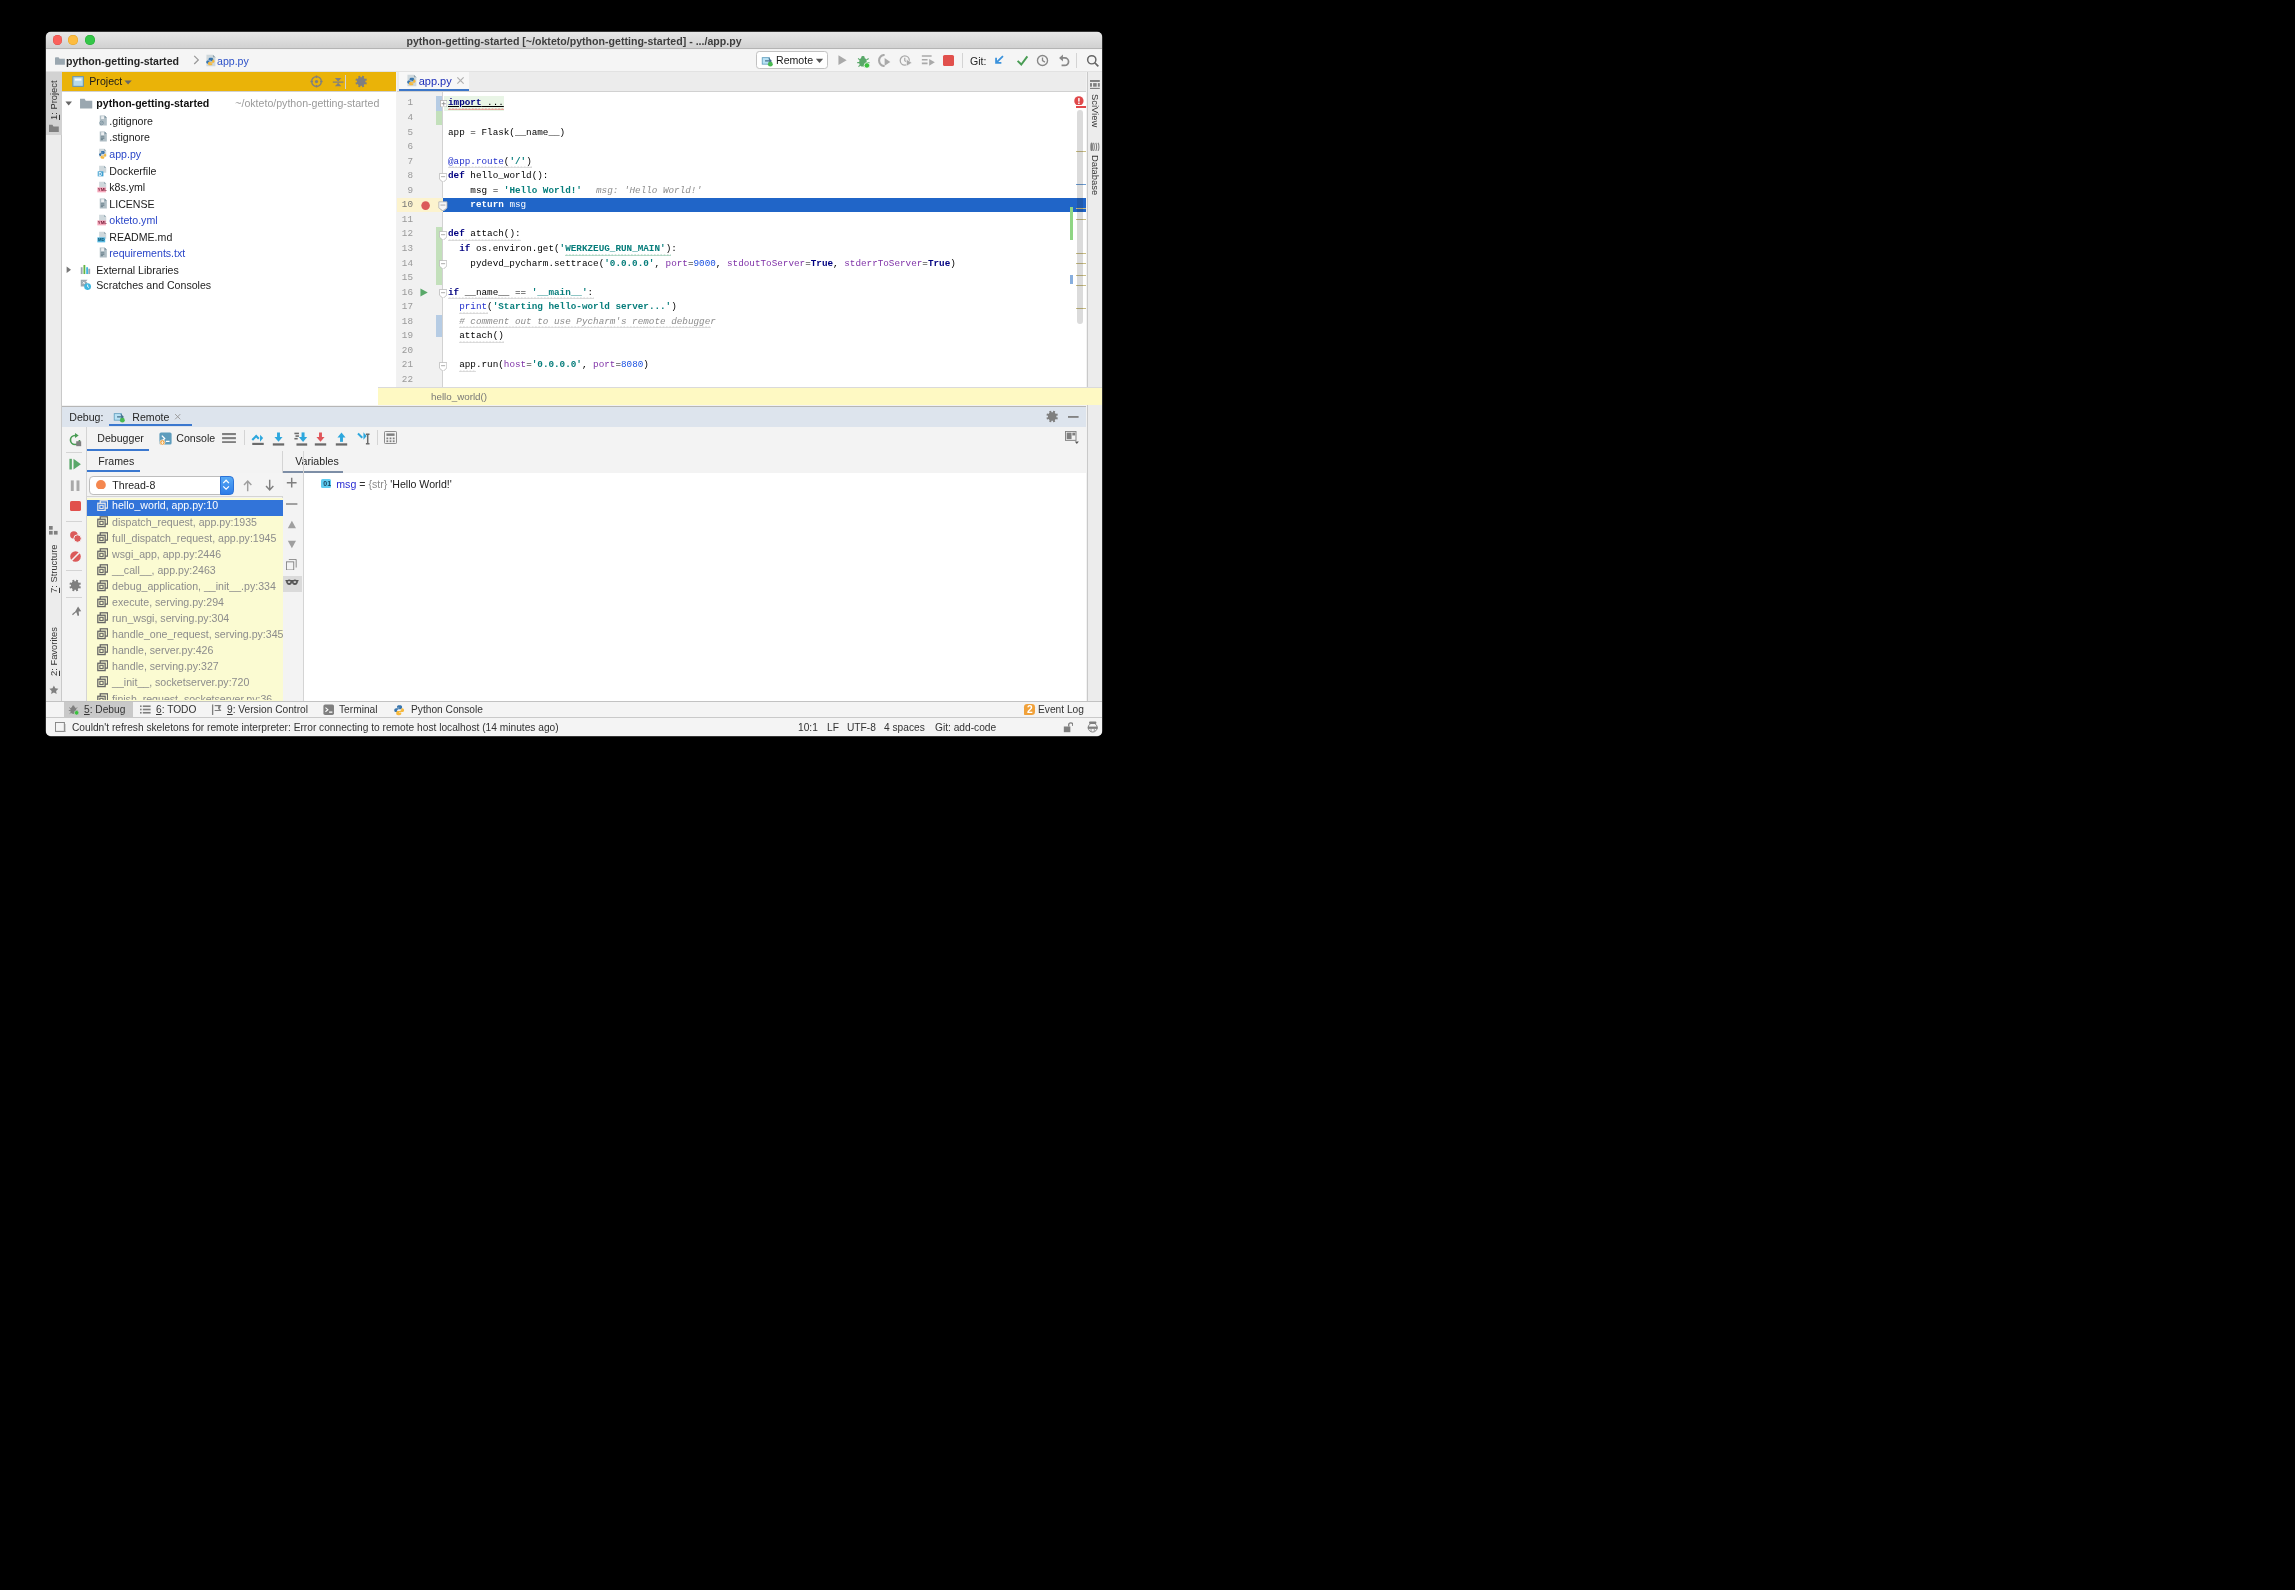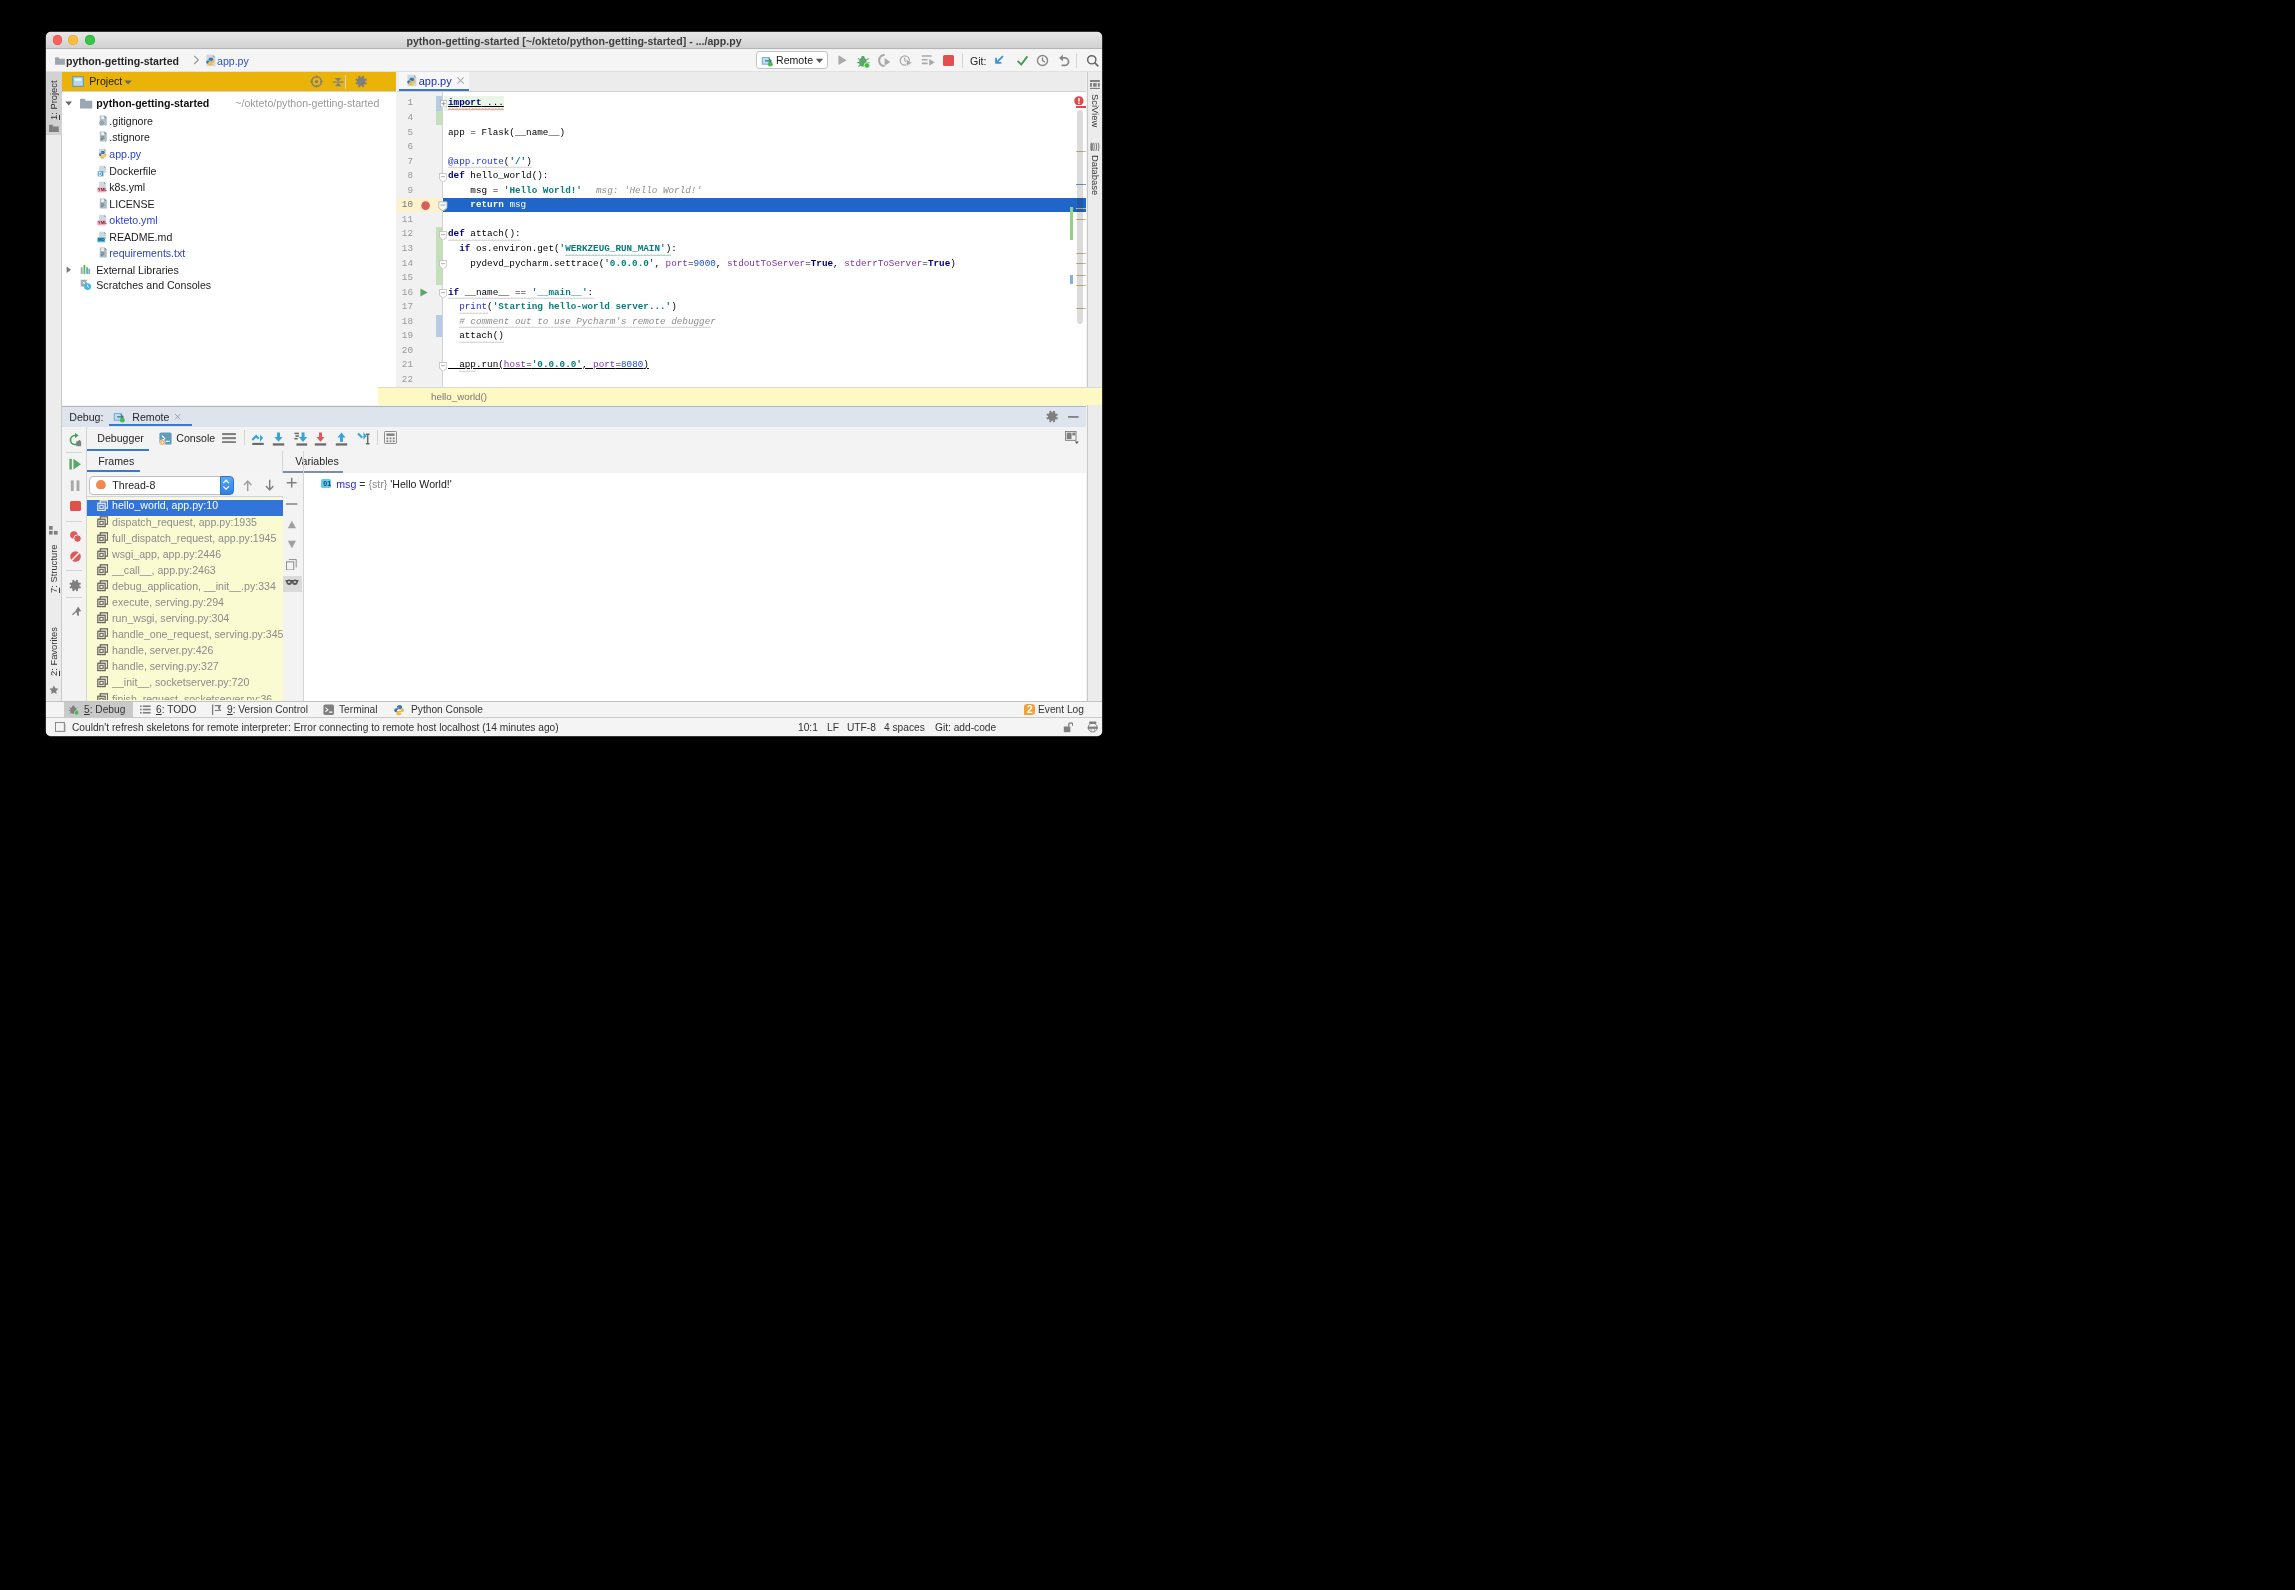--- a/index.html
+++ b/index.html
@@ -437,21 +437,21 @@
     <div class="cline mono" style="top:92px;">    msg = <span class="str">'Hello World!'</span></div>
     <div class="cline mono hint" style="top:92px;left:199px;">msg: 'Hello World!'</div>
     <div class="cline mono" style="top:106px;color:#fff;">    <span style="font-weight:bold;">return</span> msg</div>
     <div class="cline mono" style="top:135px;"><span class="kw">def</span> attach():</div>
     <div class="cline mono" style="top:150px;">  <span class="kw">if</span> os.environ.get(<span class="str">'WERKZEUG_RUN_MAIN'</span>):</div>
     <div class="cline mono" style="top:165px;">    pydevd_pycharm.settrace(<span class="str">'0.0.0.0'</span>, <span class="prm">port</span>=<span class="num">9000</span>, <span class="prm">stdoutToServer</span>=<span class="kw">True</span>, <span class="prm">stderrToServer</span>=<span class="kw">True</span>)</div>
     <div class="cline mono" style="top:194px;"><span class="kw">if</span> __name__ == <span class="str">'__main__'</span>:</div>
     <div class="cline mono" style="top:208px;">  <span class="dec">print</span>(<span class="str">'Starting hello-world server...'</span>)</div>
     <div class="cline mono" style="top:223px;"><span class="cmt">  # comment out to use Pycharm's remote debugger</span></div>
     <div class="cline mono" style="top:237px;">  attach()</div>
-    <div class="cline mono" style="top:266px;text-decoration:underline;">  app.run(<span class="prm">host</span>=<span class="str">'0.0.0.0'</span>, <span class="prm">port</span>=<span class="num">8080</span>)</div>
+    <div class="cline mono" style="top:266px;">  app.run(<span class="prm">host</span>=<span class="str">'0.0.0.0'</span>, <span class="prm">port</span>=<span class="num">8080</span>)</div>
 
     <svg class="abs" style="left:51px;top:16px;" width="56" height="2.5" viewBox="0 0 68 3">
         <rect width="68" height="3" fill="url(#wavR)"></rect>
       </svg>
     <svg class="abs" style="left:51px;top:74px;" width="84" height="2.5" viewBox="0 0 103 3">
         <rect width="103" height="3" fill="url(#wavG)"></rect>
       </svg>
     <svg class="abs" style="left:51px;top:147px;" width="73" height="2.5" viewBox="0 0 89 3">
         <rect width="89" height="3" fill="url(#wavG)"></rect>
       </svg>

